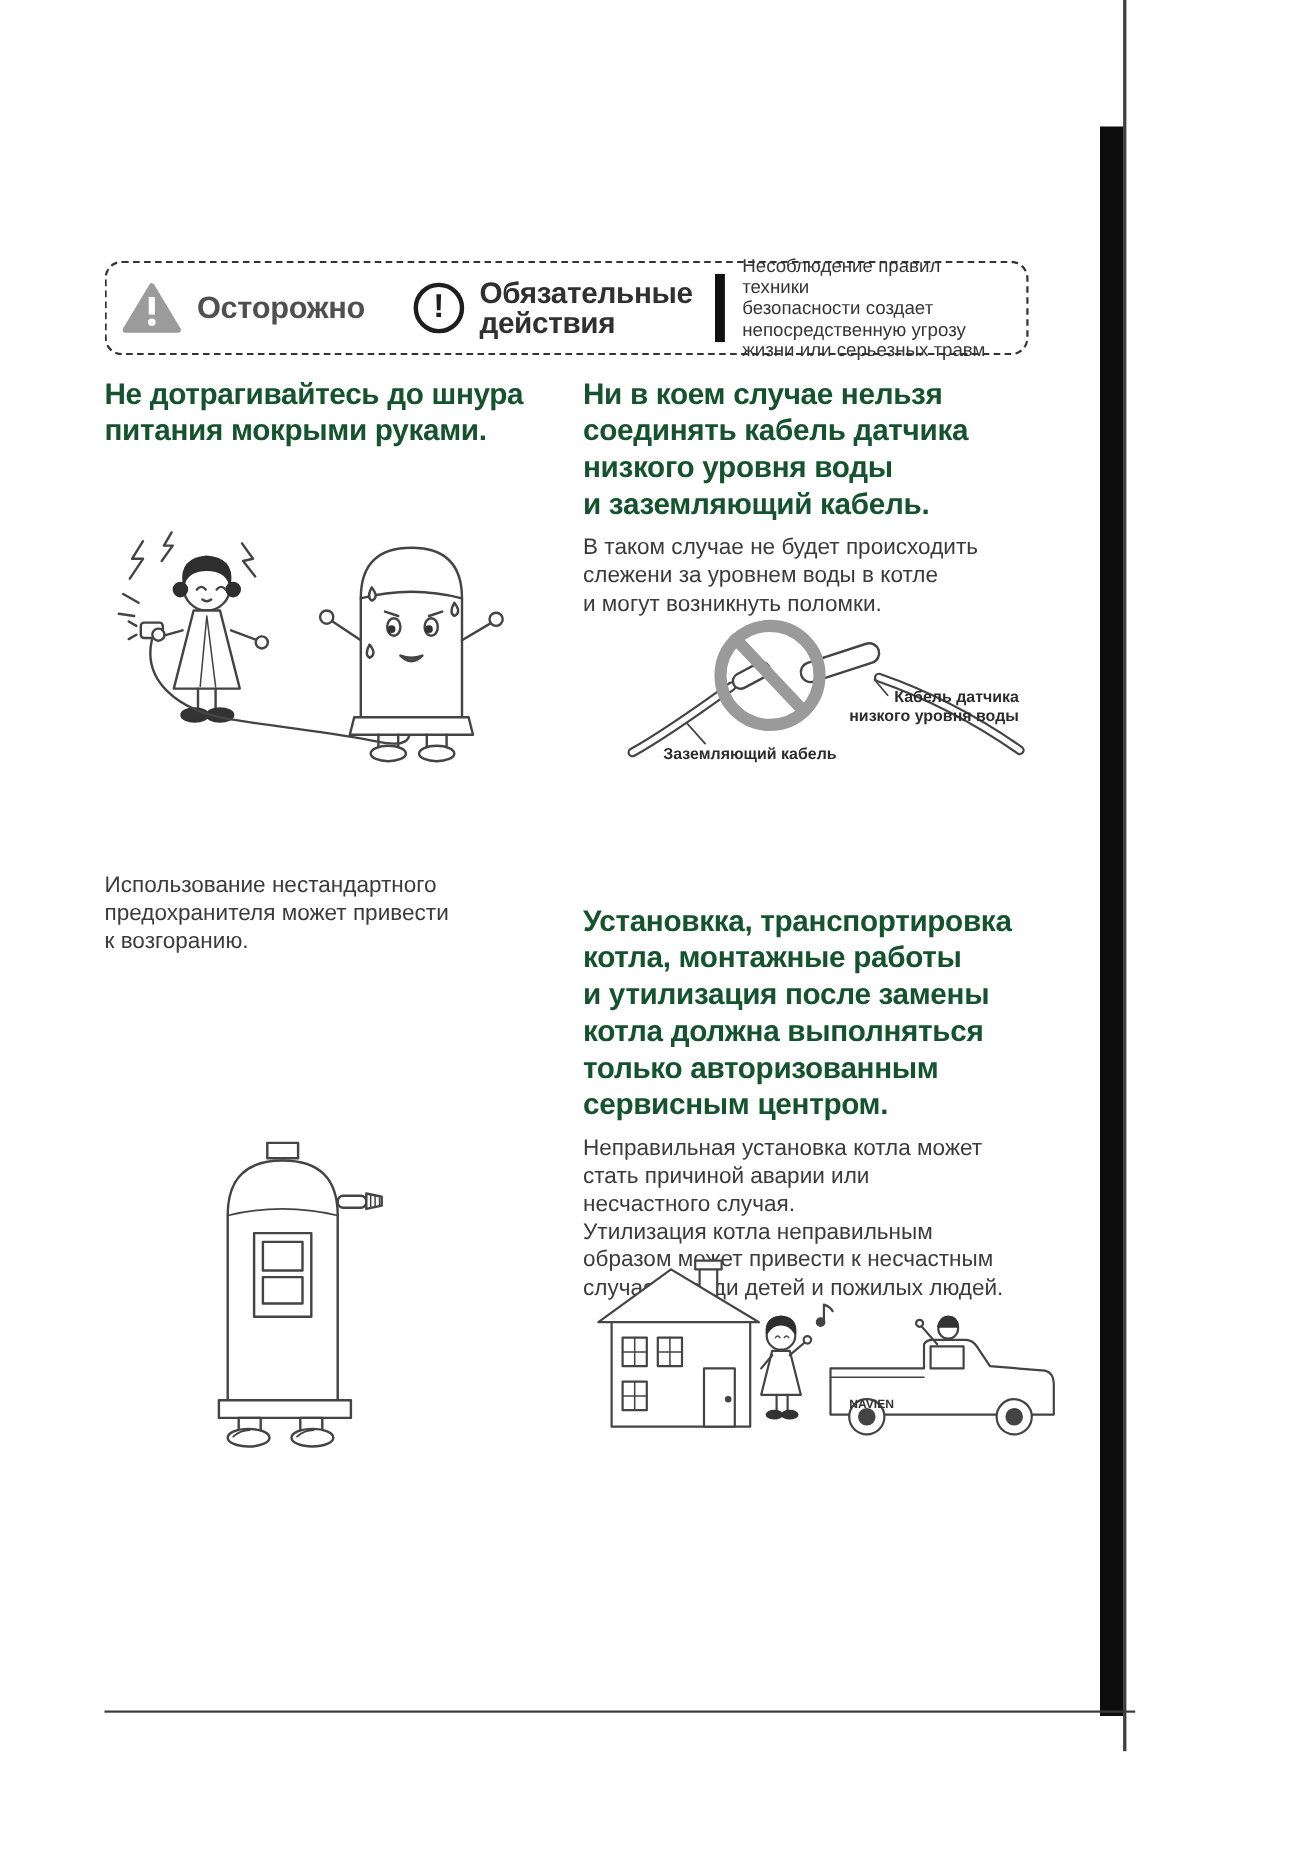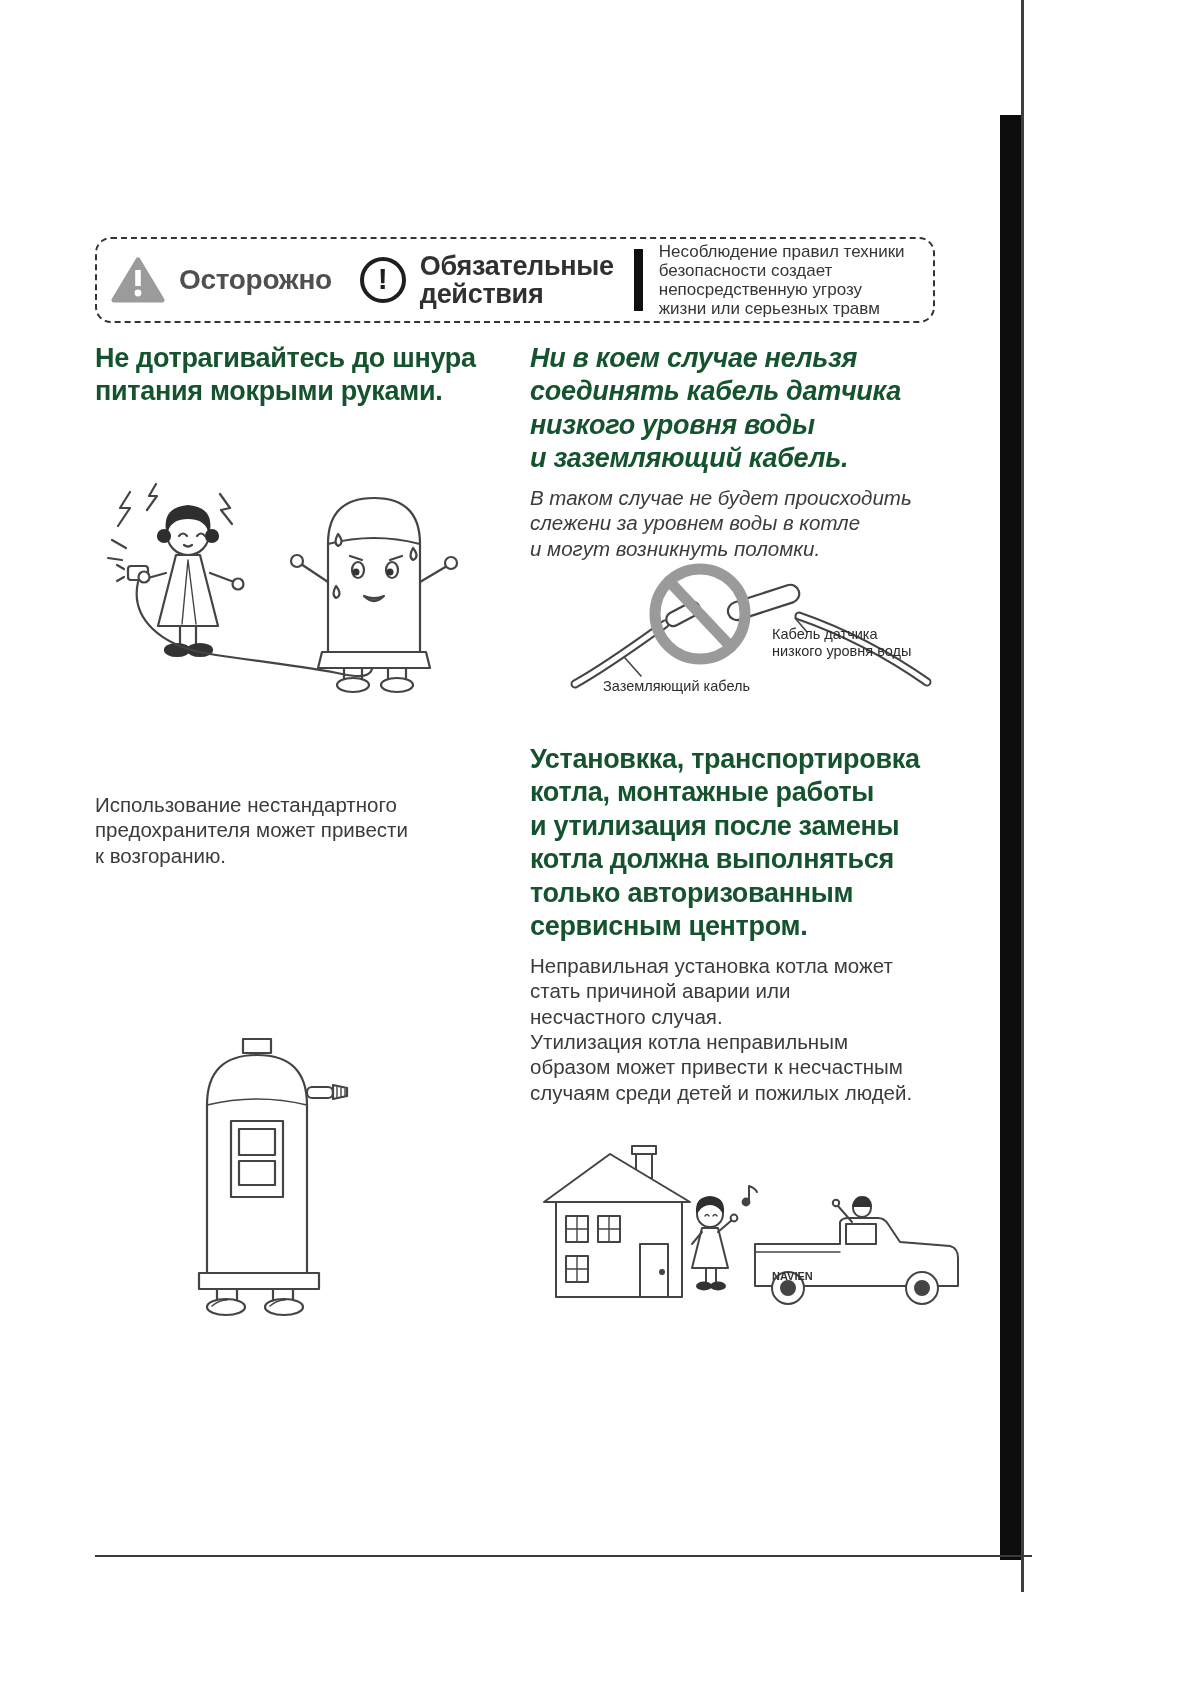--- a/index.html
+++ b/index.html
@@ -10,45 +10,45 @@
 
   
   .edge-line { position:absolute; left:1021px; top:0; width:3px; height:1592px; background:#3f3f3f; }
   .edge-bar  { position:absolute; left:1000px; top:115px; width:21px; height:1445px; background:#0c0c0c; }
   .bottom-rule { position:absolute; left:95px; top:1555px; width:937px; height:2px; background:#3a3a3a; }
 
   
   .notice-box { position:absolute; left:95px; top:237px; width:840px; height:86px;
     border:2px dashed #333; border-radius:16px; display:flex; align-items:center; padding:0 14px; background:#fff; }
   .tri-icon { width:54px; height:48px; margin-right:14px; flex:0 0 auto; }
-  .caution-label { font-size:28px; font-weight:bold; color:#4f4f4f; margin-right:28px; letter-spacing:-0.3px; }
+  .caution-label { font-size:28px; font-weight:bold; color:#4f4f4f; margin-right:44px; letter-spacing:-0.3px; }
   .circ-icon { width:46px; height:46px; border:4px solid #1e1e1e; border-radius:50%;
     display:flex; align-items:center; justify-content:center; font-size:30px; font-weight:bold; color:#1e1e1e;
     margin-right:14px; flex:0 0 auto; padding-bottom:2px; }
   .mandatory-label { font-size:27px; font-weight:bold; color:#303030; line-height:1.05; margin-right:20px; letter-spacing:-0.3px; }
   .notice-divider { width:9px; height:62px; background:#101010; margin-right:16px; flex:0 0 auto; }
   .notice-desc { font-size:17px; line-height:1.12; color:#353535; }
 
   
   .section { position:absolute; }
   .heading { font-size:27px; font-weight:bold; line-height:1.24; color:#14532d; letter-spacing:-0.3px; }
   .bodytext { font-size:20.5px; line-height:1.24; color:#3b3b3b; margin-top:9px; }
 
   .sec-1L { left:95px;  top:342px; width:420px; }
-  .sec-1R { left:530px; top:342px; width:450px;font-style:italic; }
+  .sec-1R { left:530px; top:342px; width:450px; }
   .sec-2L { left:95px;  top:783px; width:430px; }
-  .sec-2R { left:530px; top:743px; width:455px; }
+  .sec-2R { left:530px; top:821px; width:455px; }
 
   .illus { position:absolute; }
   .illus-shock { left:100px; top:478px; width:360px; height:235px; }
   .illus-cables { left:545px; top:552px; width:430px; height:165px; }
   .illus-fuse  { left:195px; top:1035px; width:160px; height:290px; }
   .illus-truck { left:540px; top:1140px; width:430px; height:185px; }
 
-  .cable-label { position:absolute; font-size:14.5px; line-height:1.15; color:#2c2c2c; font-weight:normal; }
+  .cable-label { position:absolute; font-size:14.5px; line-height:1.15; color:#2c2c2c; font-weight:bold;text-align:right; }
   .lbl-sensor { left:227px; top:74px; }
   .lbl-ground { left:58px; top:126px; }
 
   svg { display:block; }
 </style>
 </head>
 <body>
 
 <div class="page">
 

